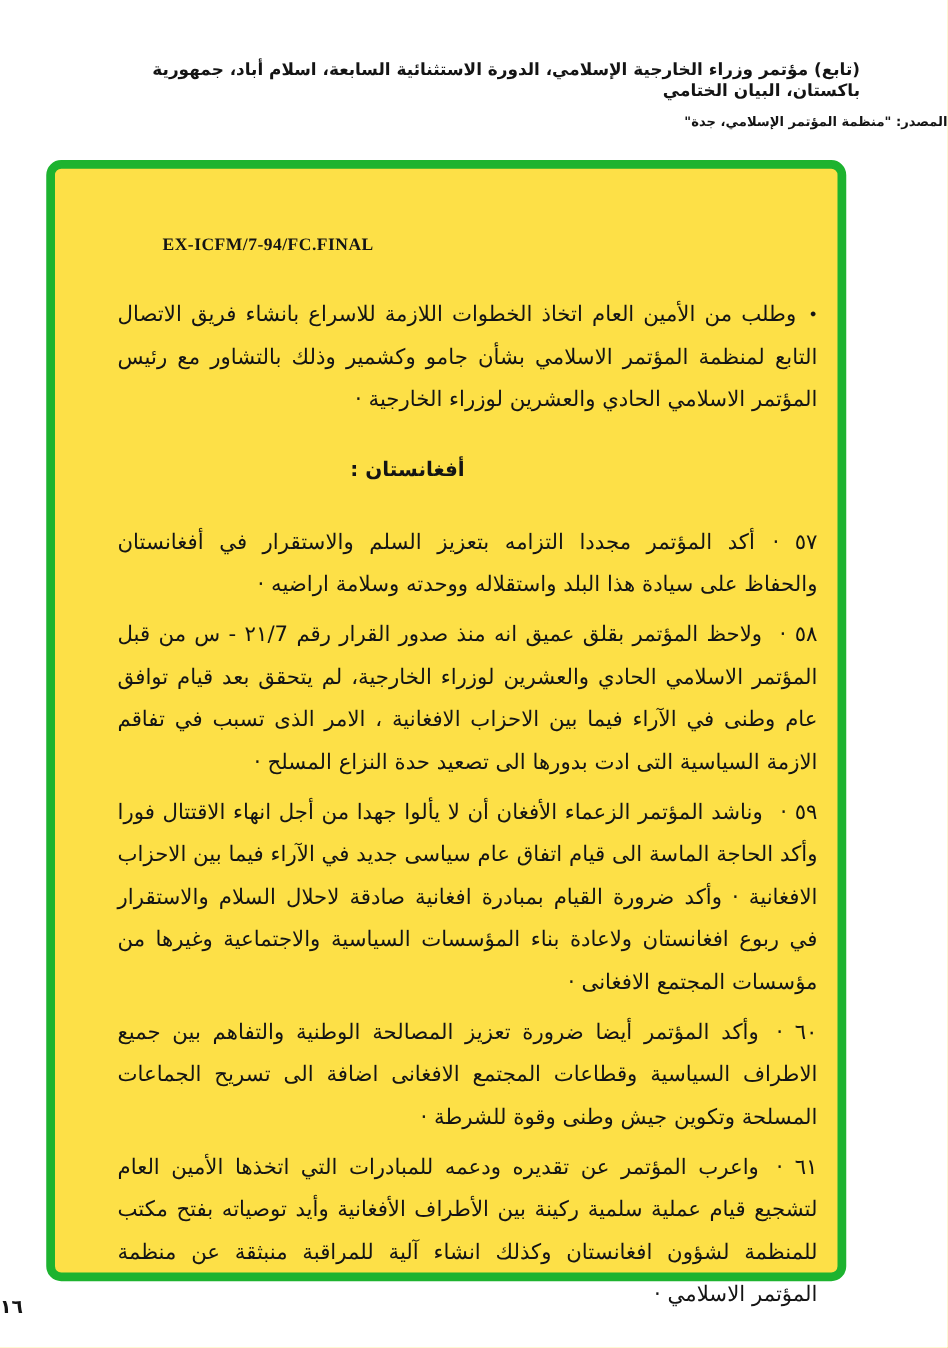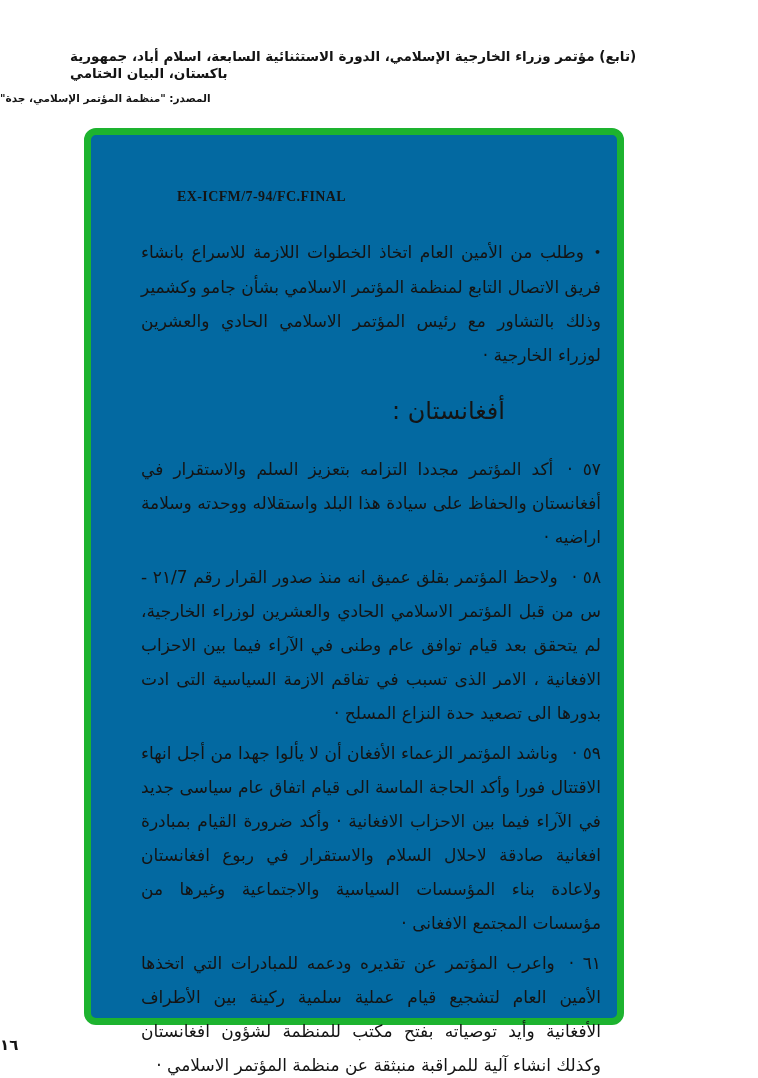--- a/index.html
+++ b/index.html
@@ -15,47 +15,46 @@
     font-family: "DejaVu Sans", sans-serif;
     color: #141414;
   }
 
   
   .page-header {
     position: absolute;
     top: 48px;
     left: 0;
     width: 758px;
-    text-align: left;
+    text-align: right;
     direction: rtl;
   }
   .header-title {
     font-size: 13.5px;
     font-weight: bold;
     line-height: 17px;
     padding: 0 70px;
   }
   .header-source {
     margin-top: 10px;
     font-size: 10.5px;
     font-weight: bold;
   }
 
   
   .green-frame {
     position: absolute;
     left: 37px;
     top: 128px;
-    width: 540px;
+    width: 640px;
     height: 897px;
     box-sizing: border-box;
     border: 7px solid #1db32f;
     border-radius: 12px;
-    background: #0369a1;
-    margin-left: 47px;
+    background: #fde047;
   }
 
   .doc-ref {
     position: absolute;
     top: 54px;
     left: 86px;
     font-family: "Liberation Serif", serif;
     font-weight: bold;
     font-size: 14px;
     letter-spacing: 0.4px;
@@ -77,23 +76,23 @@
     margin: 0 0 6px 0;
   }
   .intro-bullet {
     font-size: 11px;
     margin-left: 10px;
     vertical-align: 2px;
     font-weight: bold;
   }
   .section-heading {
     margin: 26px 96px 28px 0;
-    font-size: 24px;
-    font-weight: normal;
-    text-align: right;
+    font-size: 16px;
+    font-weight: bold;
+    text-align: center;
     line-height: 26px;
   }
   .para-marker {
     margin-left: 14px;
     white-space: nowrap;
   }
 
   
   .page-number {
     position: absolute;
@@ -131,20 +130,23 @@
     </p>
 
     <p>
       <span class="para-marker">٥٨ ·</span><span>ولاحظ المؤتمر بقلق عميق انه منذ صدور القرار رقم ٢١/7 - س من قبل المؤتمر الاسلامي الحادي والعشرين لوزراء الخارجية، لم يتحقق بعد قيام توافق عام وطنى في الآراء فيما بين الاحزاب الافغانية ، الامر الذى تسبب في تفاقم الازمة السياسية التى ادت بدورها الى تصعيد حدة النزاع المسلح ·</span>
     </p>
 
     <p>
       <span class="para-marker">٥٩ ·</span><span>وناشد المؤتمر الزعماء الأفغان أن لا يألوا جهدا من أجل انهاء الاقتتال فورا وأكد الحاجة الماسة الى قيام اتفاق عام سياسى جديد في الآراء فيما بين الاحزاب الافغانية · وأكد ضرورة القيام بمبادرة افغانية صادقة لاحلال السلام والاستقرار في ربوع افغانستان ولاعادة بناء المؤسسات السياسية والاجتماعية وغيرها من مؤسسات المجتمع الافغانى ·</span>
     </p>
 
+    <p>
+      <span class="para-marker">٦٠ ·</span><span>وأكد المؤتمر أيضا ضرورة تعزيز المصالحة الوطنية والتفاهم بين جميع الاطراف السياسية وقطاعات المجتمع الافغانى اضافة الى تسريح الجماعات المسلحة وتكوين جيش وطنى وقوة للشرطة ·</span>
+    </p>
 
     <p>
       <span class="para-marker">٦١ ·</span><span>واعرب المؤتمر عن تقديره ودعمه للمبادرات التي اتخذها الأمين العام لتشجيع قيام عملية سلمية ركينة بين الأطراف الأفغانية وأيد توصياته بفتح مكتب للمنظمة لشؤون افغانستان وكذلك انشاء آلية للمراقبة منبثقة عن منظمة المؤتمر الاسلامي ·</span>
     </p>
 
   </div>
 </div>
 
 <div class="page-number">١٦</div>
 

